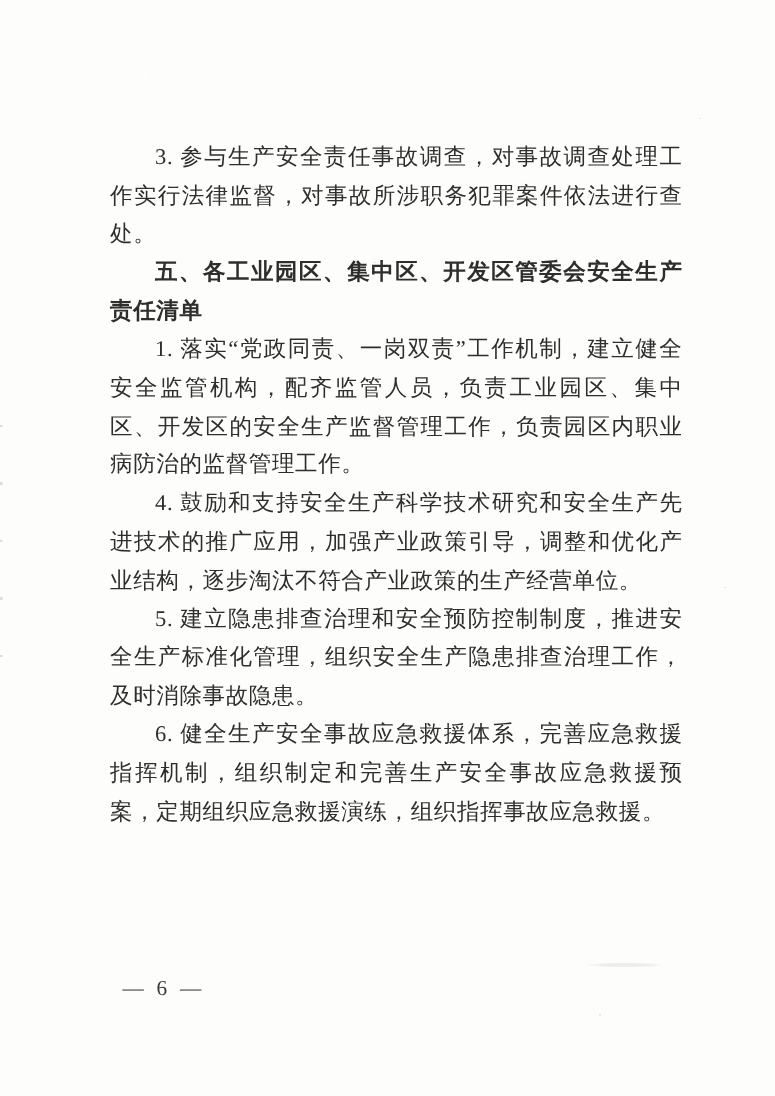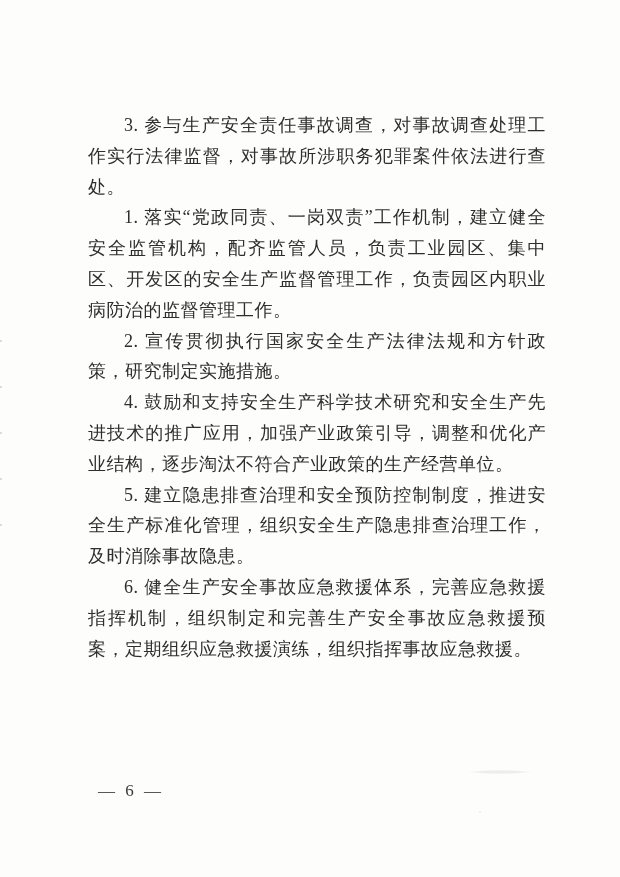--- a/index.html
+++ b/index.html
@@ -68,21 +68,21 @@
   }
 </style>
 </head>
 <body style="background: rgb(253, 253, 251);">
 
 <div class="page">
   <div class="edge-artifact"></div>
 
   <main class="content">
     <p class="body" style="color: rgb(46, 46, 46);">3. 参与生产安全责任事故调查，对事故调查处理工作实行法律监督，对事故所涉职务犯罪案件依法进行查处。</p>
+    <p class="heading" style="color: rgb(46, 46, 46);">五、各工业园区、集中区、开发区管委会安全生产责任清单</p>
     <p class="body" style="color: rgb(46, 46, 46);">1. 落实“党政同责、一岗双责”工作机制，建立健全安全监管机构，配齐监管人员，负责工业园区、集中区、开发区的安全生产监督管理工作，负责园区内职业病防治的监督管理工作。</p>
-    <p class="body" style="color: rgb(46, 46, 46);">2. 宣传贯彻执行国家安全生产法律法规和方针政策，研究制定实施措施。</p>
     <p class="body" style="color: rgb(46, 46, 46);">4. 鼓励和支持安全生产科学技术研究和安全生产先进技术的推广应用，加强产业政策引导，调整和优化产业结构，逐步淘汰不符合产业政策的生产经营单位。</p>
     <p class="body" style="color: rgb(46, 46, 46);">5. 建立隐患排查治理和安全预防控制制度，推进安全生产标准化管理，组织安全生产隐患排查治理工作，及时消除事故隐患。</p>
     <p class="body" style="color: rgb(46, 46, 46);">6. 健全生产安全事故应急救援体系，完善应急救援指挥机制，组织制定和完善生产安全事故应急救援预案，定期组织应急救援演练，组织指挥事故应急救援。</p>
   </main>
 
   <footer class="page-number">— 6 —</footer>
 </div>
 
 </body></html>

